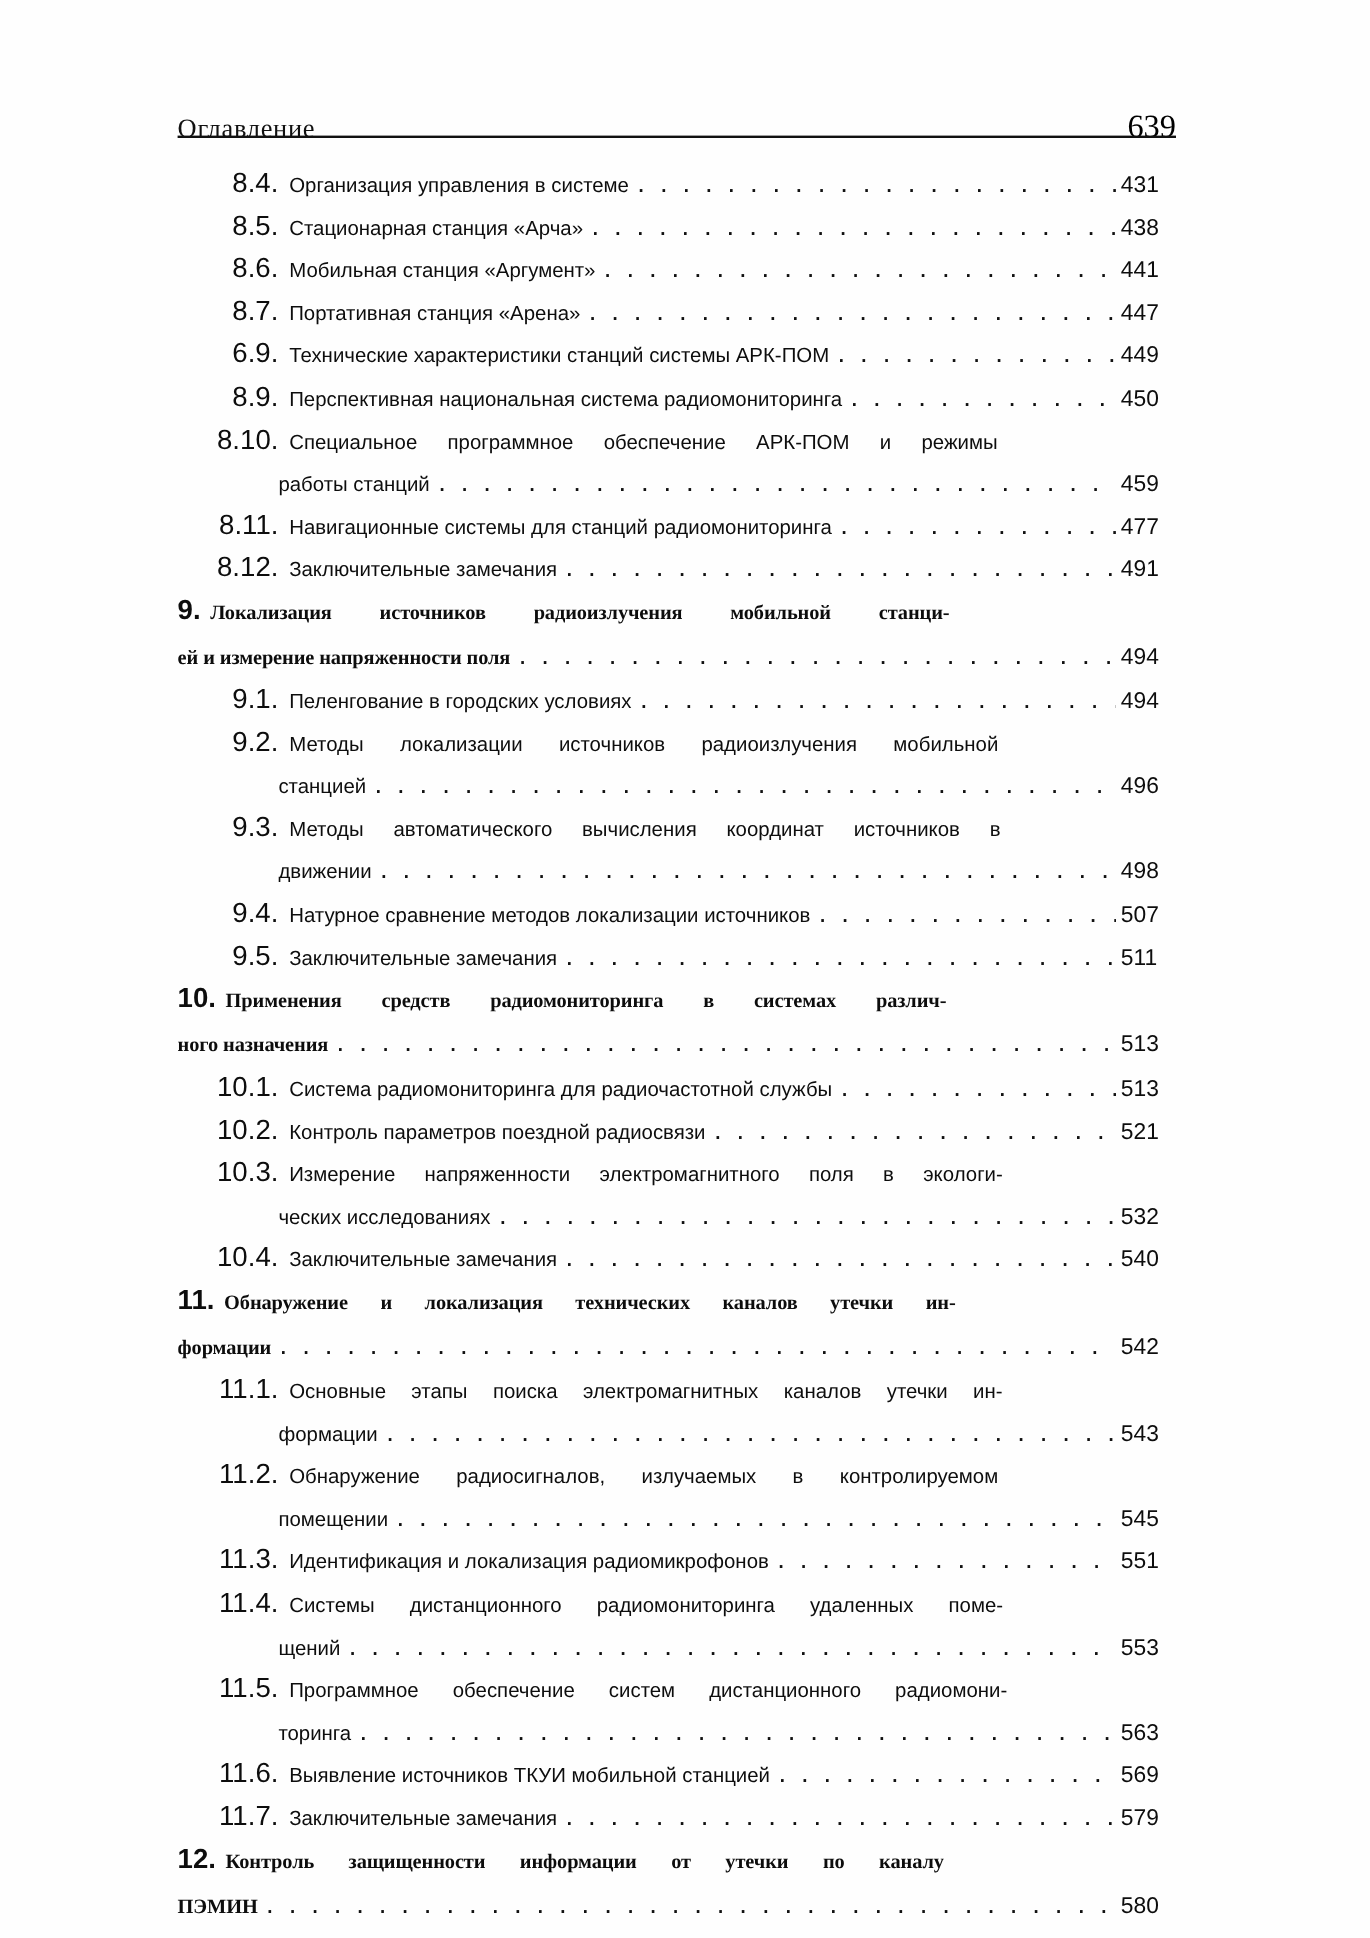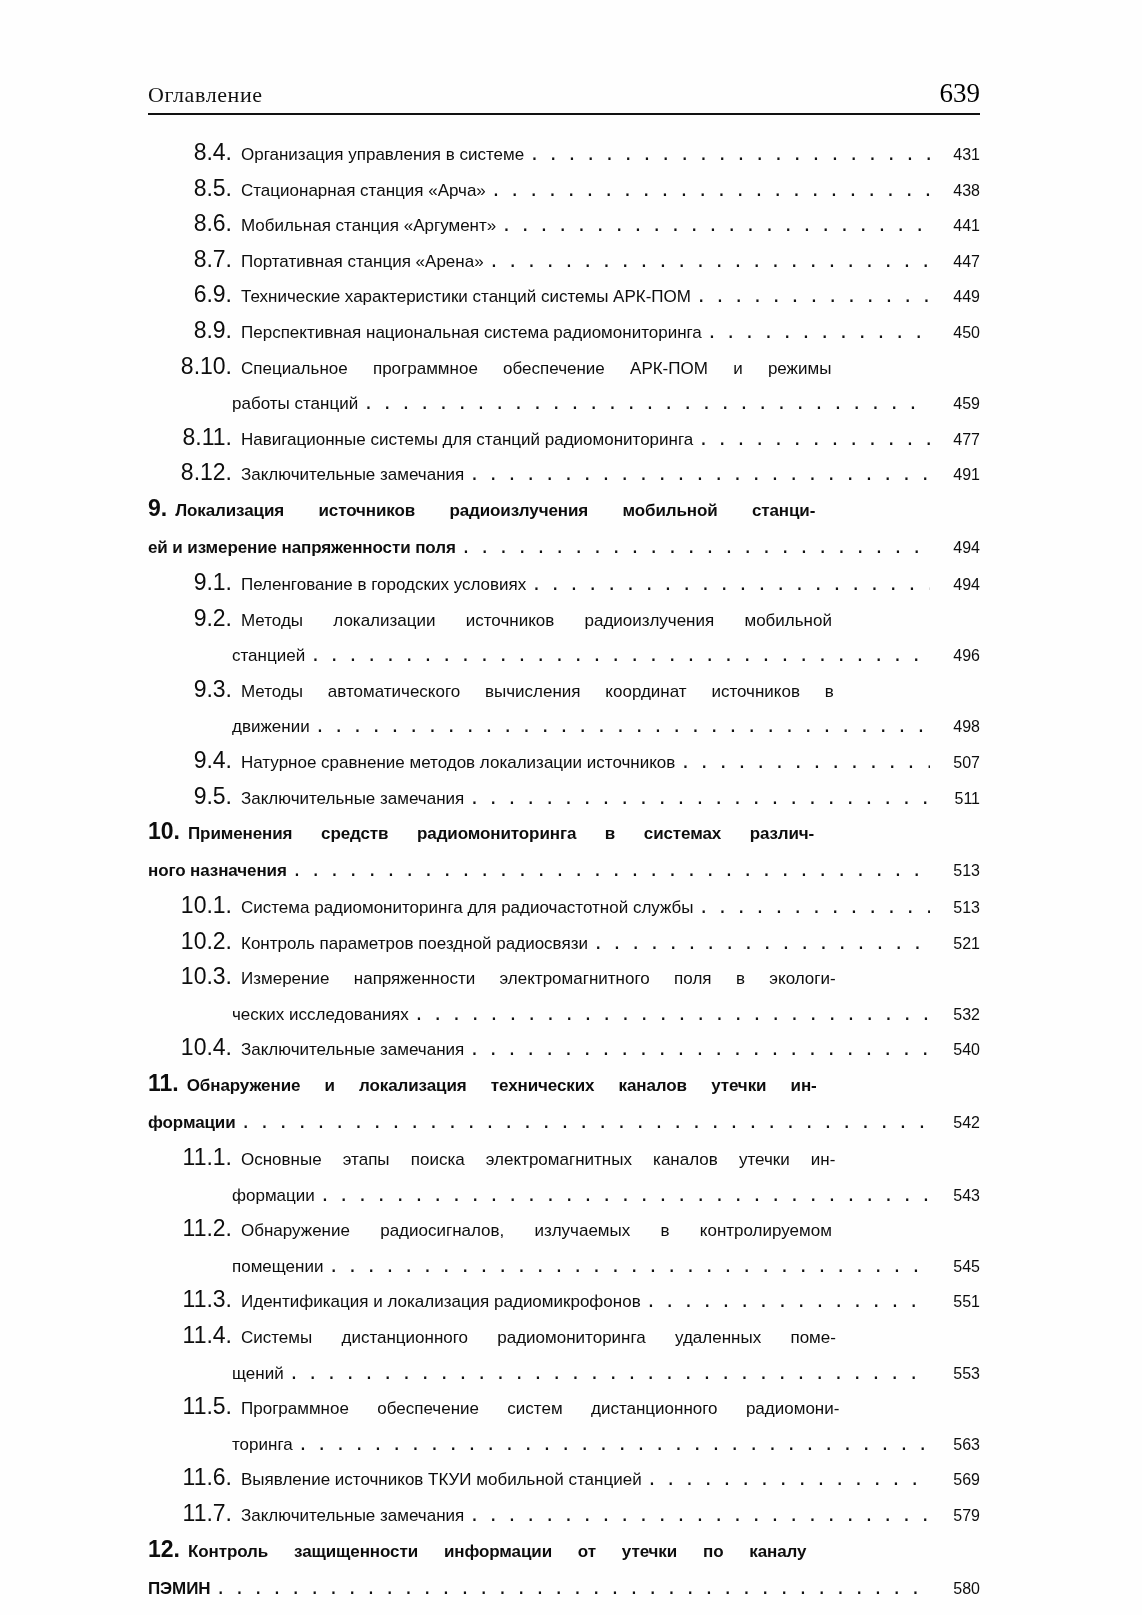--- a/index.html
+++ b/index.html
@@ -21,21 +21,21 @@
     left: 0; top: 0;
     width: 1142px;
     height: 1615px;
     background: #fefefe;
   }
 
   
   .running-head {
     position: absolute;
     left: 148px;
-    top: 78px;
+    top: 90px;
     width: 832px;
     display: flex;
     align-items: baseline;
     justify-content: space-between;
     gap: 28px;
   }
   .running-head-title {
     font-family: "Liberation Serif", serif;
     font-size: 22px;
     letter-spacing: 0.6px;
@@ -108,37 +108,38 @@
     color: #111;
   }
   .leader::after {
     content: ". . . . . . . . . . . . . . . . . . . . . . . . . . . . . . . . . . . . . . . . . . . . . . . . . . . . . . . . . . . . . . . . . . . . . . . . . .";
   }
   .leader.none { margin: 0; }
   .leader.none::after { content: ""; }
 
   .pageno {
     flex: 0 0 46px;
-    text-align: right;
-    font-size: 16px;
+    text-align: left;
+    font-size: 19px;
     white-space: nowrap;
   }
   .pageno.blank { visibility: hidden; }
 
   
   .toc-entry.chapter .num {
     font-weight: bold;
     flex: 0 0 0px;
     padding-right: 8px;
     text-align: left;
   }
   .toc-entry.chapter .title,
   .toc-entry.chapter .title.justify {
     font-weight: bold;
     letter-spacing: -0.1px;
+    font-family: Liberation Serif, serif;
   }
   .toc-entry.chapter .line { height: 37px; }
 
   
   .toc-entry.section .title { letter-spacing: 0px; }
 
   
   .cont-indent {
     flex: 0 0 84px;
   }

